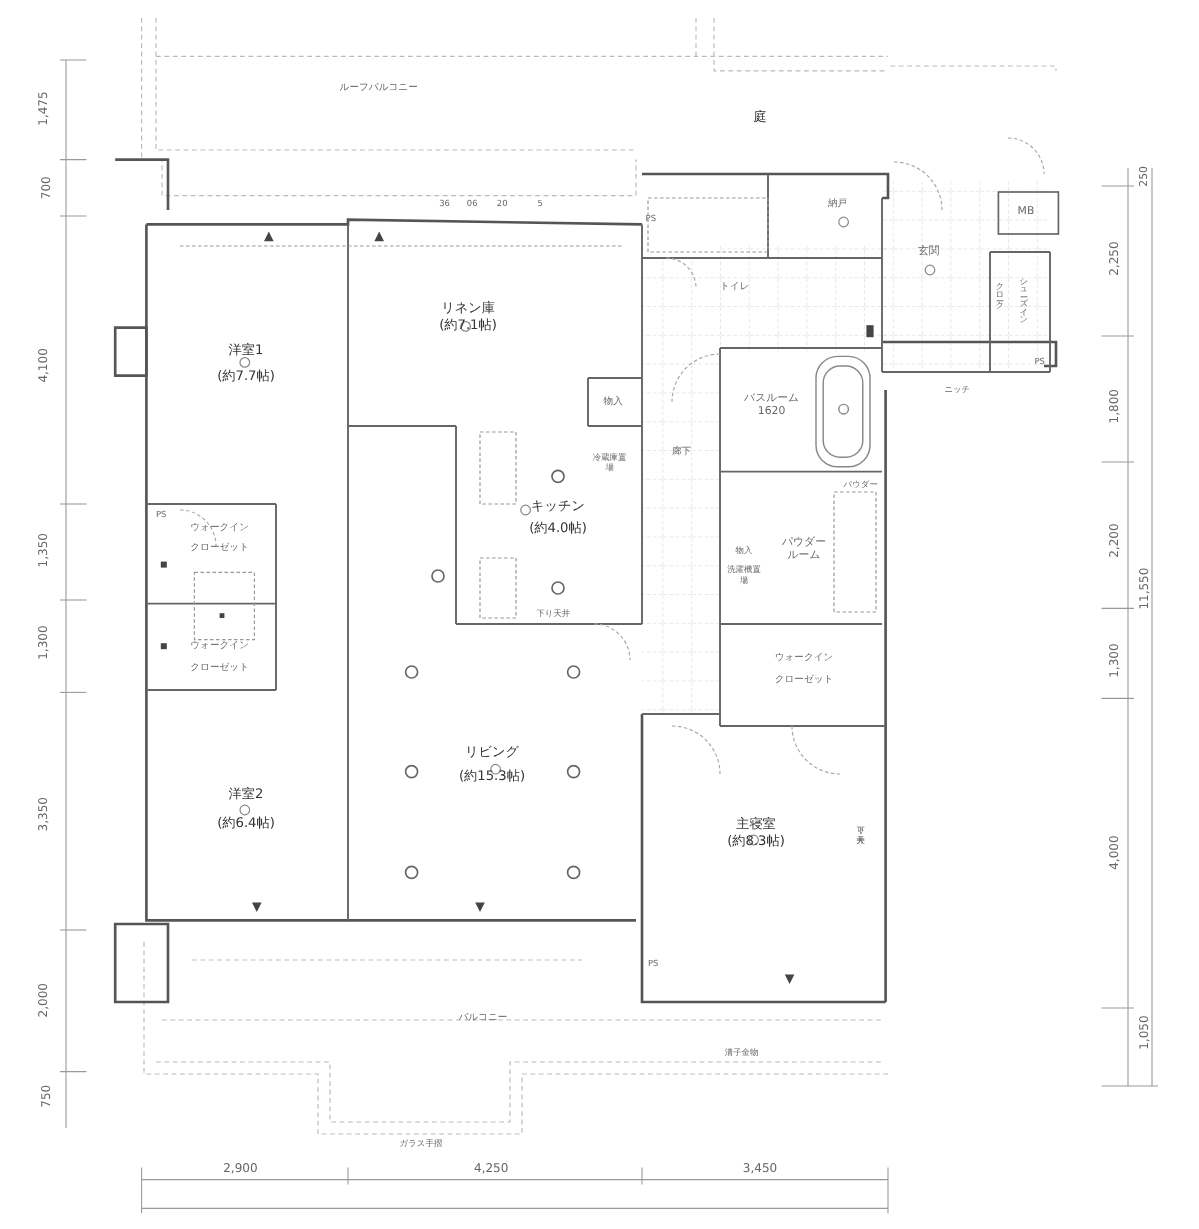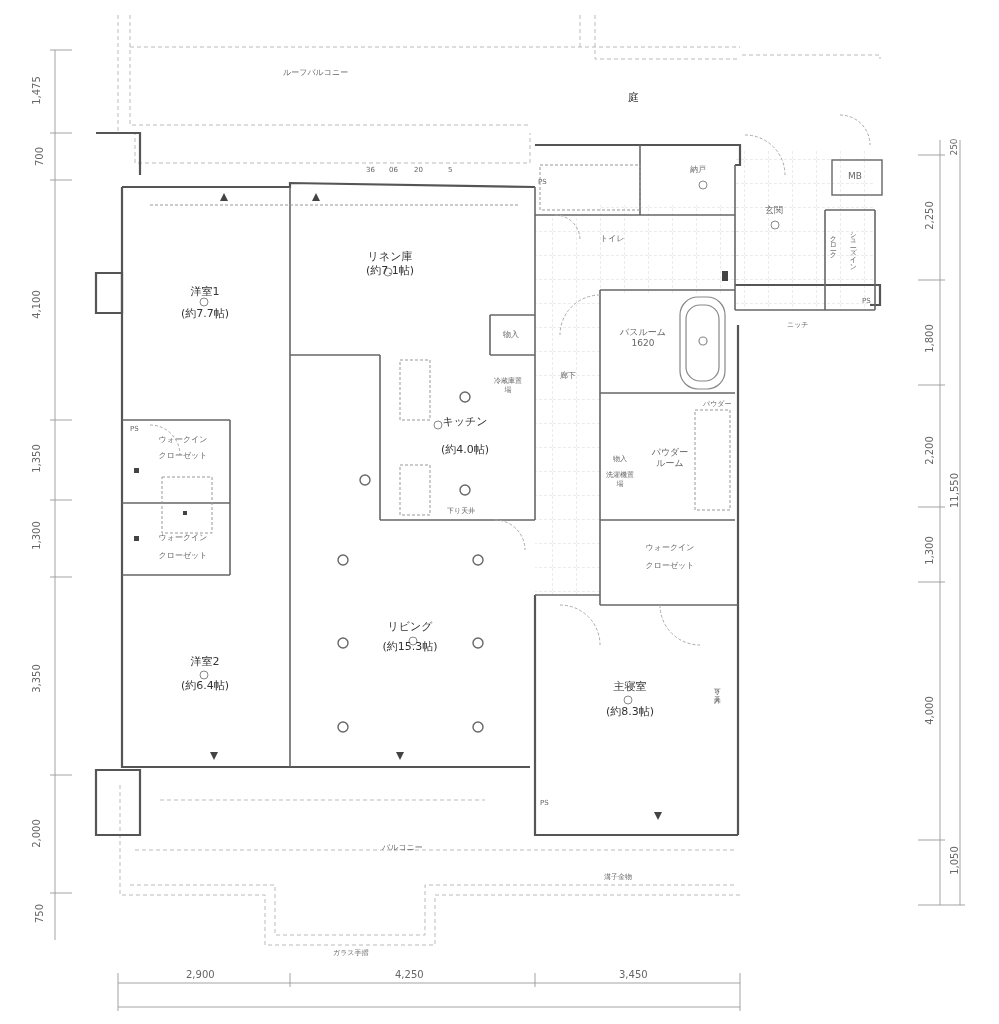--- a/index.html
+++ b/index.html
@@ -185,33 +185,33 @@
   <div class="room" style="left:155px;top:270px;width:100px;">
     <div class="lbl big" style="position:static;">洋室1</div>
     <div class="lbl big" style="position:static;margin-top:8px;">(約7.7帖)</div>
   </div>
   <div class="room" style="left:335px;top:235px;width:110px;">
     <div class="lbl big" style="position:static;">リネン庫</div>
     <div class="lbl big" style="position:static;">(約7.1帖)</div>
   </div>
   <div class="room" style="left:430px;top:400px;width:70px;">
     <div class="lbl big" style="position:static;">キッチン</div>
-    <div class="lbl big" style="position:static;margin-top:14px;">(約4.0帖)</div>
+    <div class="lbl big" style="position:static;margin-top:4px;">(約4.0帖)</div>
   </div>
   <div class="room" style="left:360px;top:605px;width:100px;">
     <div class="lbl big" style="position:static;">リビング</div>
     <div class="lbl big" style="position:static;margin-top:6px;">(約15.3帖)</div>
   </div>
   <div class="room" style="left:155px;top:640px;width:100px;">
     <div class="lbl big" style="position:static;">洋室2</div>
     <div class="lbl big" style="position:static;margin-top:10px;">(約6.4帖)</div>
   </div>
   <div class="room" style="left:585px;top:665px;width:90px;">
     <div class="lbl big" style="position:static;">主寝室</div>
-    <div class="lbl big" style="position:static;margin-top:11px;">(約8.3帖)</div>
+    <div class="lbl big" style="position:static;margin-top:0;">(約8.3帖)</div>
   </div>
 
   <div class="room" style="left:138px;top:420px;width:90px;">
     <div class="lbl small" style="position:static;">ウォークイン</div>
     <div class="lbl small" style="position:static;margin-top:6px;">クローゼット</div>
   </div>
   <div class="room" style="left:138px;top:518px;width:90px;">
     <div class="lbl small" style="position:static;">ウォークイン</div>
     <div class="lbl small" style="position:static;margin-top:8px;">クローゼット</div>
   </div>

